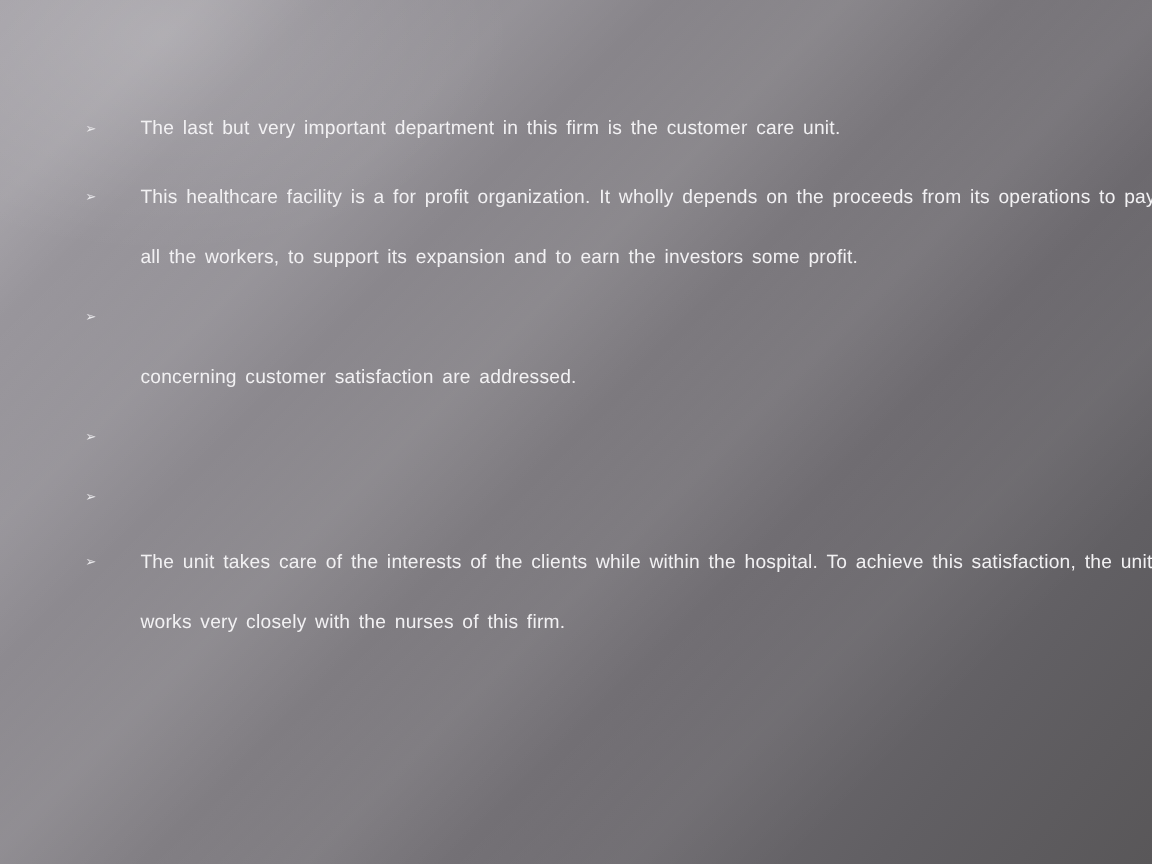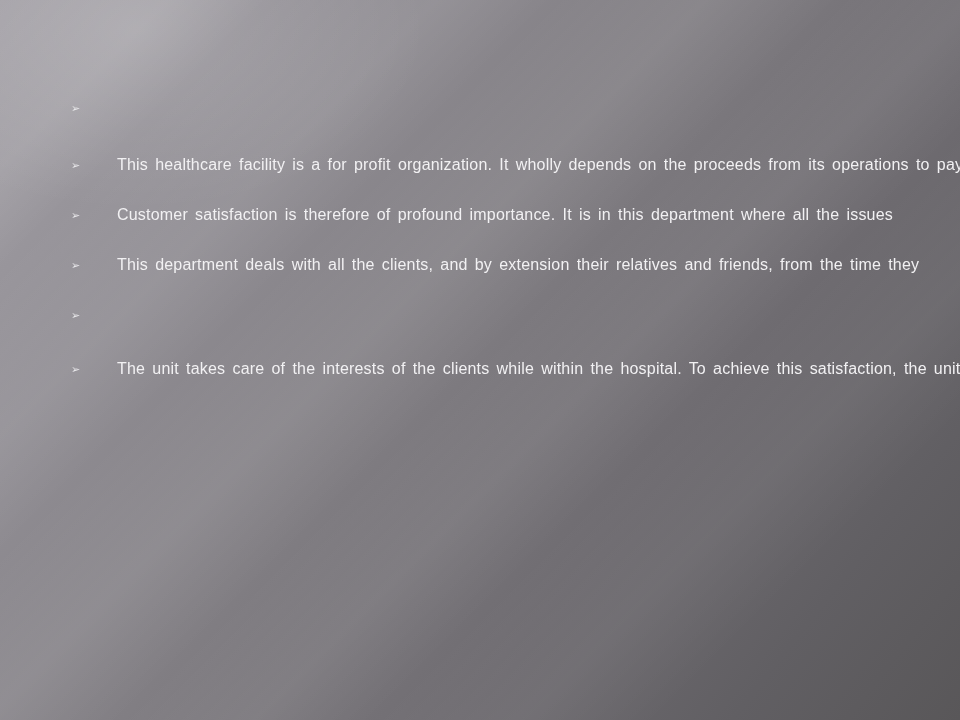--- a/index.html
+++ b/index.html
@@ -76,51 +76,59 @@
 </style>
 </head>
 <body>
 
 <div class="slide">
   <div class="bullets">
 
     <div class="para para-1">
       <div class="line first">
         <span class="marker">➢</span>
+        <span>The last but very important department in this firm is the customer care unit.</span>
       </div>
     </div>
 
     <div class="para para-2">
       <div class="line first">
         <span class="marker">➢</span>
         <span>This healthcare facility is a for profit organization. It wholly depends on the proceeds from its operations to pay</span>
       </div>
+      <div class="line">
+        <span>all the workers, to support its expansion and to earn the investors some profit.</span>
+      </div>
     </div>
 
     <div class="para para-3">
       <div class="line first">
         <span class="marker">➢</span>
-        <span>Customer satisfaction is therefore of profound importance. It is in this department where all the issues</span>
+      </div>
+      <div class="line">
+        <span>concerning customer satisfaction are addressed.</span>
       </div>
     </div>
 
     <div class="para para-4">
       <div class="line first">
         <span class="marker">➢</span>
-        <span>This department deals with all the clients, and by extension their relatives and friends, from the time they</span>
       </div>
     </div>
 
     <div class="para para-5">
       <div class="line first">
         <span class="marker">➢</span>
       </div>
     </div>
 
     <div class="para para-6">
       <div class="line first">
         <span class="marker">➢</span>
         <span>The unit takes care of the interests of the clients while within the hospital. To achieve this satisfaction, the unit</span>
       </div>
+      <div class="line">
+        <span>works very closely with the nurses of this firm.</span>
+      </div>
     </div>
 
   </div>
 </div>
 
 </body></html>

